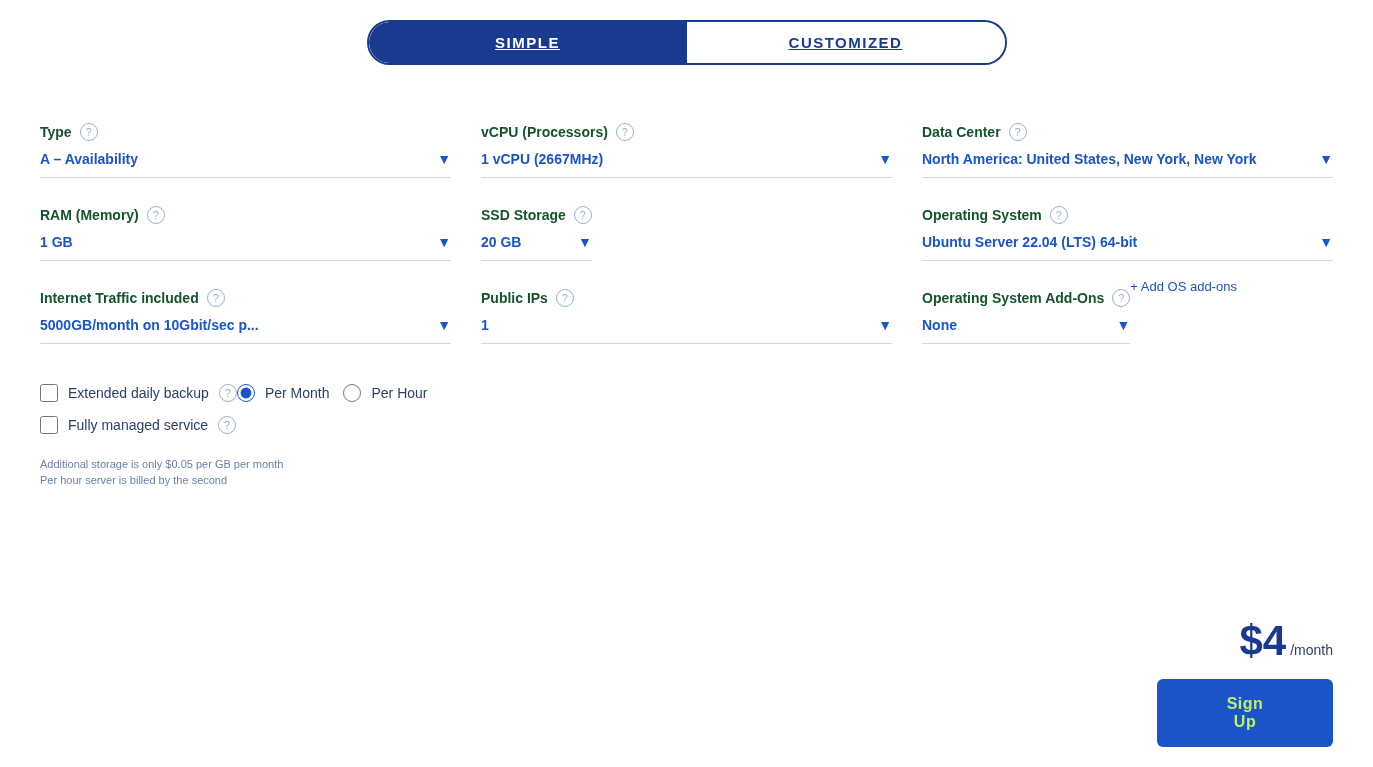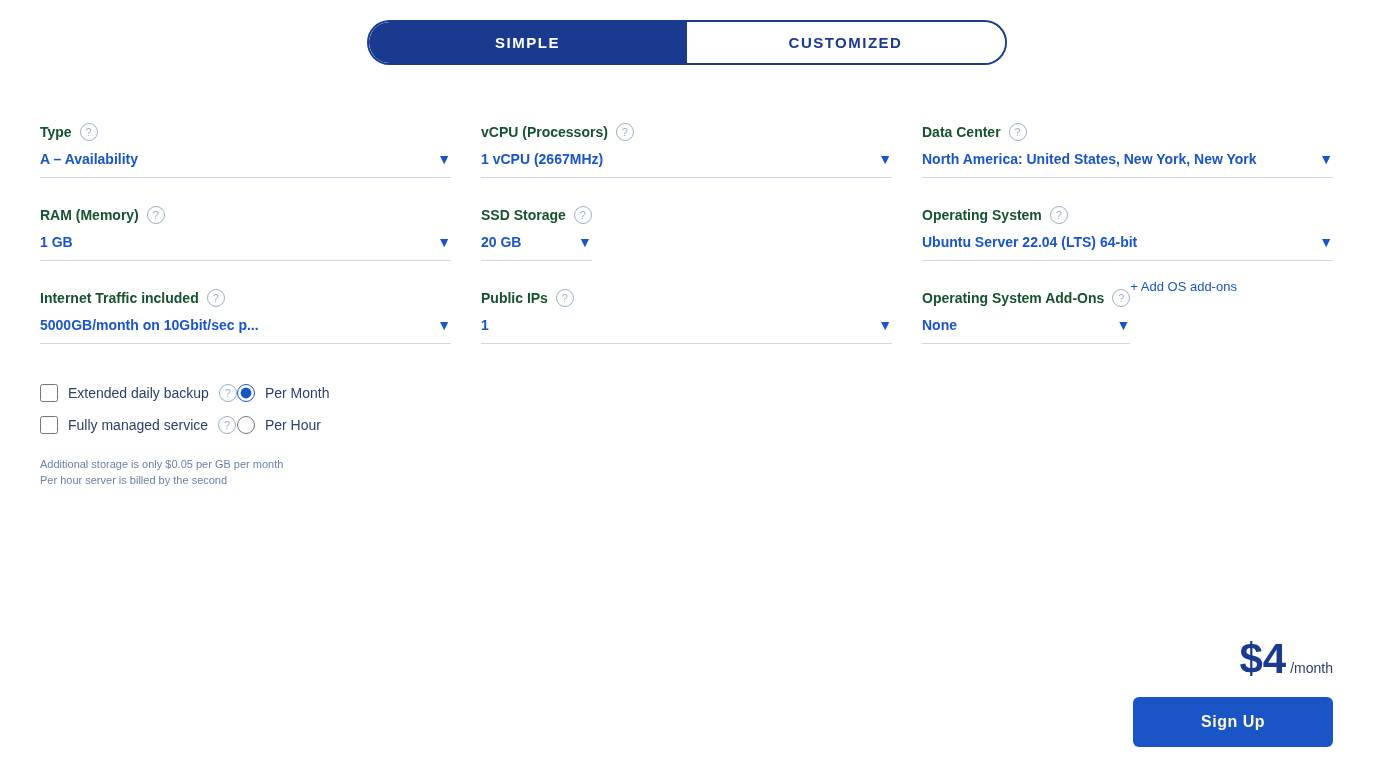--- a/index.html
+++ b/index.html
@@ -34,20 +34,21 @@
     .toggle-btn {
       flex: 1;
       padding: 12px 0;
       text-align: center;
       font-size: 15px;
       font-weight: 600;
       letter-spacing: 1.5px;
       cursor: pointer;
       border: none;
       outline: none;
+      text-decoration: underline;
     }
     .toggle-btn.active {
       background: #1a3a8f;
       color: #fff;
       border-radius: 50px 0 0 50px;
     }
     .toggle-btn.inactive {
       background: #fff;
       color: #1a3a8f;
       border-radius: 0 50px 50px 0;
@@ -147,21 +148,21 @@
     }
 
     .checkbox-label {
       font-size: 14px;
       color: #2c3e6b;
       font-weight: 500;
     }
 
     .radio-group {
       display: flex;
-      flex-direction: column;
+      flex-direction: row;
       gap: 14px;
     }
 
     .radio-item {
       display: flex;
       align-items: center;
       gap: 10px;
     }
 
     .radio-item input[type="radio"] {
@@ -214,29 +215,29 @@
     }
 
     .price-period {
       font-size: 14px;
       color: #2c3e6b;
       font-weight: 500;
     }
 
     .signup-btn {
       background: #1a55c8;
-      color: #fef9c3;
+      color: #bef264;
       border: none;
       border-radius: 6px;
       padding: 16px 60px;
       font-size: 16px;
       font-weight: 600;
       cursor: pointer;
       letter-spacing: 0.5px;
-      width: 200px;
+      width: 176px;
     }
 
     
     .storage-col {
       display: flex;
       flex-direction: row;
     }
   </style>
 </head>
 <body>

